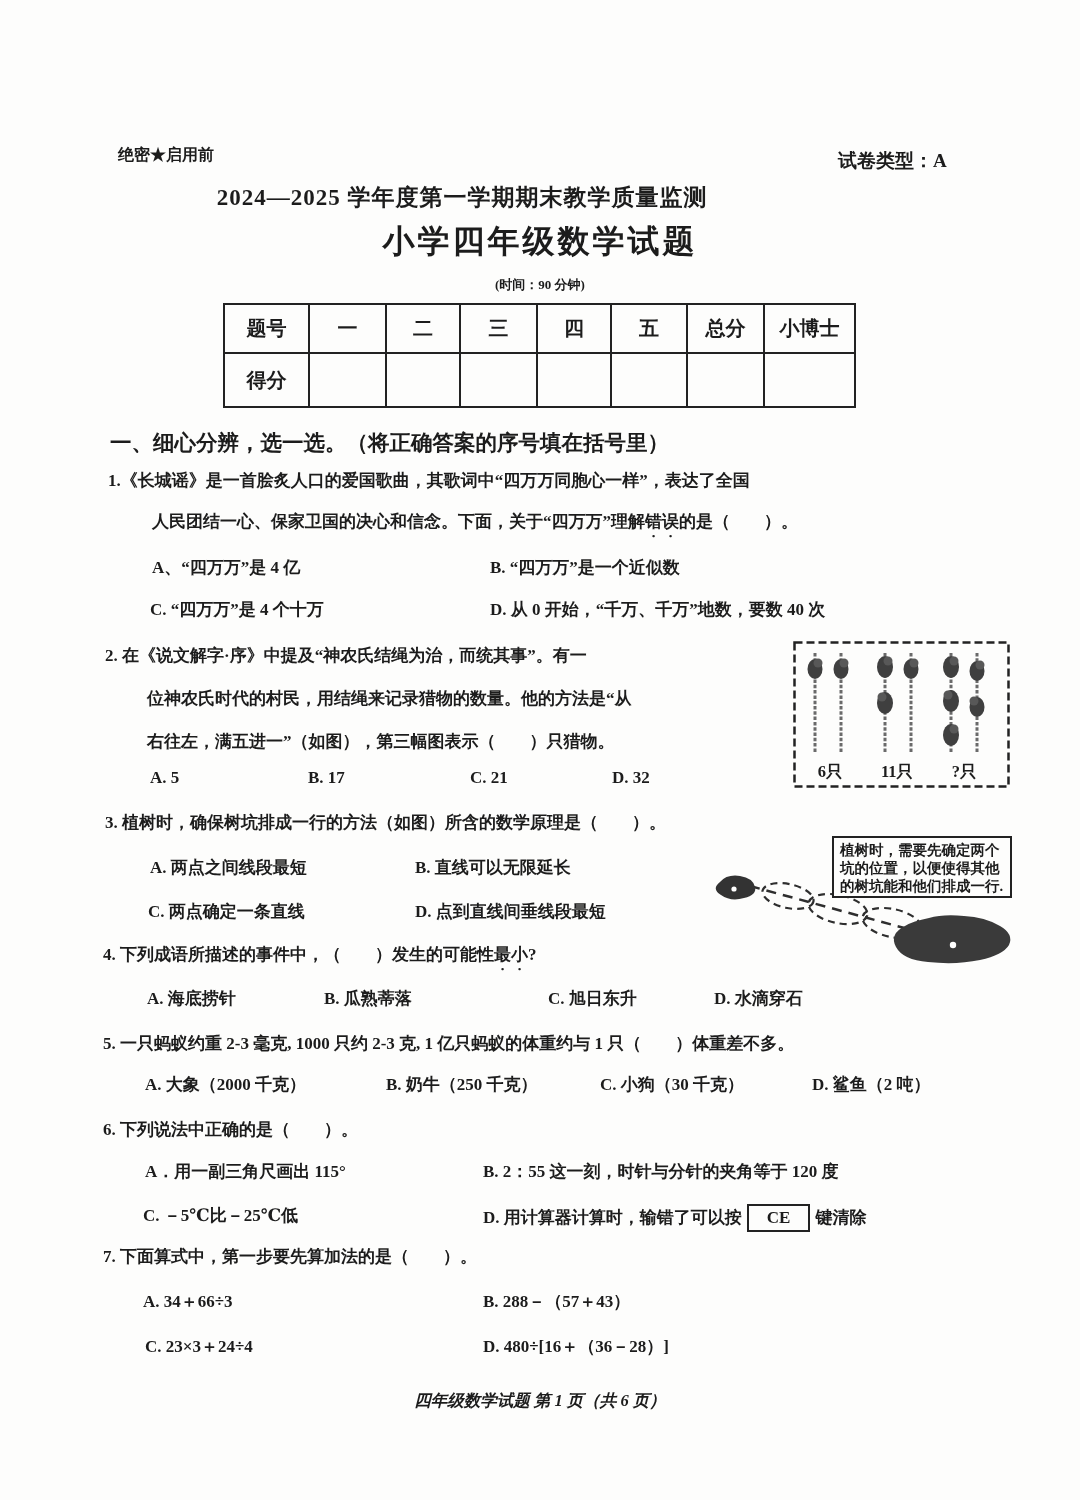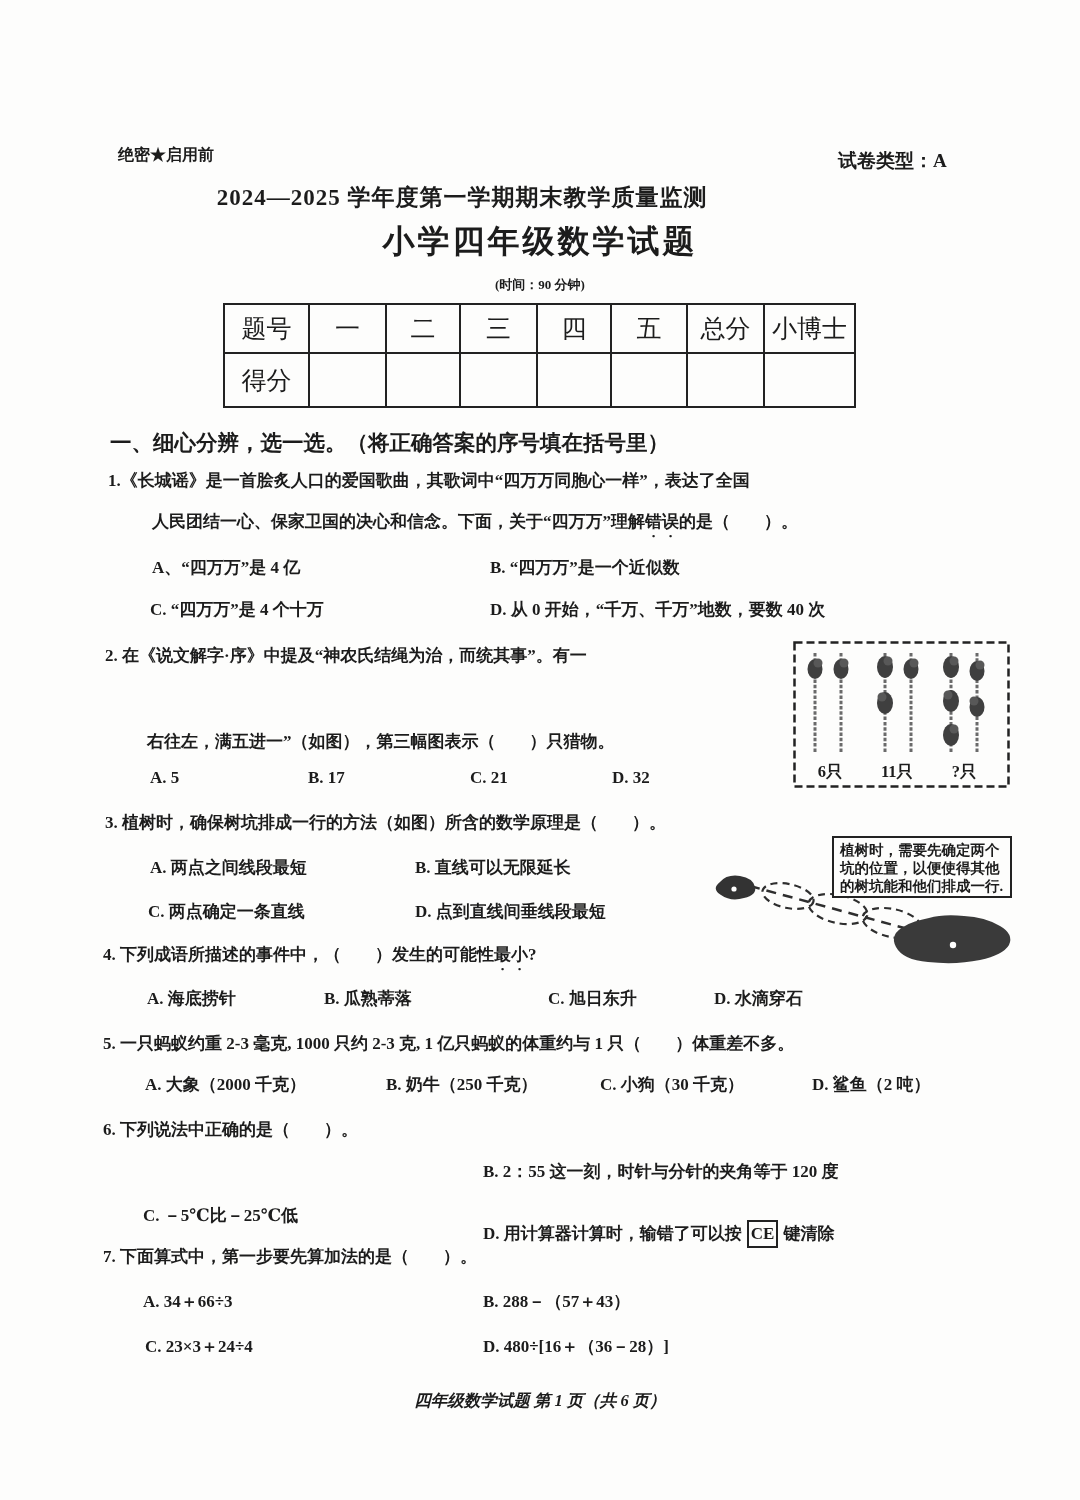--- a/index.html
+++ b/index.html
@@ -14,28 +14,28 @@
   .fs20{font-size:17px;}
   .emph{text-emphasis:filled dot #1c1c1c;-webkit-text-emphasis:filled dot #1c1c1c;
         text-emphasis-position:under right;-webkit-text-emphasis-position:under;}
   .hdr-left{left:118px;top:145px;font-size:16px;font-weight:700;}
   .hdr-right{left:838px;top:148px;font-size:19px;font-weight:600;}
   .term-title{left:0;top:182px;width:924px;text-align:center;font-size:23px;font-weight:700;letter-spacing:1px;}
   .main-title{left:0;top:220px;width:1080px;text-align:center;font-size:32px;font-weight:900;letter-spacing:3px;}
   .time-note{left:0;top:276px;width:1080px;text-align:center;font-size:13px;font-weight:700;}
   table.score{
     position:absolute;left:223px;top:303px;border-collapse:collapse;table-layout:fixed;
-    font-size:25px;font-weight:400;
+    font-size:20px;font-weight:700;
   }
   table.score td{border:2px solid #222;text-align:center;padding:0;}
   table.score tr.r1 td{height:47px;}
   table.score tr.r2 td{height:52px;}
   .section-h{left:110px;top:428px;font-size:21.5px;font-weight:800;}
   .opt{font-weight:600;}
-  .ce-key{display:inline-block;border:2px solid #222;padding:0 2px;margin:16px 5px;line-height:24px;font-weight:600;}
+  .ce-key{display:inline-block;border:2px solid #222;padding:0 18px;margin:0 5px;line-height:24px;font-weight:600;}
   .footer{left:0;top:1390px;width:1080px;text-align:center;font-size:16.5px;font-style:italic;font-weight:600;}
   svg text{font-family:"Liberation Serif","DejaVu Serif",serif;}
 </style>
 </head>
 <body>
 
 <div class="page">
 
   <div class="abs hdr-left">绝密★启用前</div>
   <div class="abs hdr-right">试卷类型：A</div>
@@ -81,20 +81,21 @@
   <div class="abs section-h">一、细心分辨，选一选。（将正确答案的序号填在括号里）</div>
 
   <div class="abs fs20 sb" style="left:108px;top:469px;">1.《长城谣》是一首脍炙人口的爱国歌曲，其歌词中“四万万同胞心一样”，表达了全国</div>
   <div class="abs fs20 sb" style="left:152px;top:510px;"><span>人民团结一心、保家卫国的决心和信念。下面，关于“四万万”理解</span><span class="emph">错误</span><span>的是（　　）。</span></div>
   <div class="abs fs20 opt" style="left:152px;top:556px;">A、“四万万”是 4 亿</div>
   <div class="abs fs20 opt" style="left:490px;top:556px;">B. “四万万”是一个近似数</div>
   <div class="abs fs20 opt" style="left:150px;top:598px;">C. “四万万”是 4 个十万</div>
   <div class="abs fs20 opt" style="left:490px;top:598px;">D. 从 0 开始，“千万、千万”地数，要数 40 次</div>
 
   <div class="abs fs20 sb" style="left:105px;top:644px;">2. 在《说文解字·序》中提及“神农氏结绳为治，而统其事”。有一</div>
+  <div class="abs fs20 sb" style="left:147px;top:687px;">位神农氏时代的村民，用结绳来记录猎物的数量。他的方法是“从</div>
   <div class="abs fs20 sb" style="left:147px;top:730px;">右往左，满五进一”（如图），第三幅图表示（　　）只猎物。</div>
   <div class="abs fs20 opt" style="left:150px;top:768px;">A. 5</div>
   <div class="abs fs20 opt" style="left:308px;top:768px;">B. 17</div>
   <div class="abs fs20 opt" style="left:470px;top:768px;">C. 21</div>
   <div class="abs fs20 opt" style="left:612px;top:768px;">D. 32</div>
 
   <svg class="abs" style="left:793px;top:641px;" width="217" height="147" viewBox="0 0 217 147">
     <rect x="1.5" y="1.5" width="214" height="144" fill="none" stroke="#222" stroke-width="2.5" stroke-dasharray="8 4"></rect>
 
     <g stroke="#6a6a6a" stroke-width="3" stroke-dasharray="3.5 1.8">
@@ -171,20 +172,21 @@
   <div class="abs fs20 opt" style="left:512px;top:987px;margin-left:36px;">C. 旭日东升</div>
   <div class="abs fs20 opt" style="left:714px;top:987px;">D. 水滴穿石</div>
 
   <div class="abs fs20 sb" style="left:103px;top:1032px;">5. 一只蚂蚁约重 2-3 毫克, 1000 只约 2-3 克, 1 亿只蚂蚁的体重约与 1 只（　　）体重差不多。</div>
   <div class="abs fs20 opt" style="left:145px;top:1073px;">A. 大象（2000 千克）</div>
   <div class="abs fs20 opt" style="left:386px;top:1073px;">B. 奶牛（250 千克）</div>
   <div class="abs fs20 opt" style="left:600px;top:1073px;">C. 小狗（30 千克）</div>
   <div class="abs fs20 opt" style="left:812px;top:1073px;">D. 鲨鱼（2 吨）</div>
 
   <div class="abs fs20 sb" style="left:103px;top:1118px;">6. 下列说法中正确的是（　　）。</div>
+  <div class="abs fs20 opt" style="left:145px;top:1160px;">A．用一副三角尺画出 115°</div>
   <div class="abs fs20 opt" style="left:483px;top:1160px;">B. 2：55 这一刻，时针与分针的夹角等于 120 度</div>
   <div class="abs fs20 opt" style="left:143px;top:1204px;">C. －5℃比－25℃低</div>
   <div class="abs fs20 opt" style="left:483px;top:1204px;"><span>D. 用计算器计算时，输错了可以按</span><span class="ce-key">CE</span><span>键清除</span></div>
 
   <div class="abs fs20 sb" style="left:103px;top:1245px;">7. 下面算式中，第一步要先算加法的是（　　）。</div>
   <div class="abs fs20 opt" style="left:143px;top:1290px;">A. 34＋66÷3</div>
   <div class="abs fs20 opt" style="left:483px;top:1290px;">B. 288－（57＋43）</div>
   <div class="abs fs20 opt" style="left:145px;top:1335px;">C. 23×3＋24÷4</div>
   <div class="abs fs20 opt" style="left:483px;top:1335px;">D. 480÷[16＋（36－28）]</div>
 

